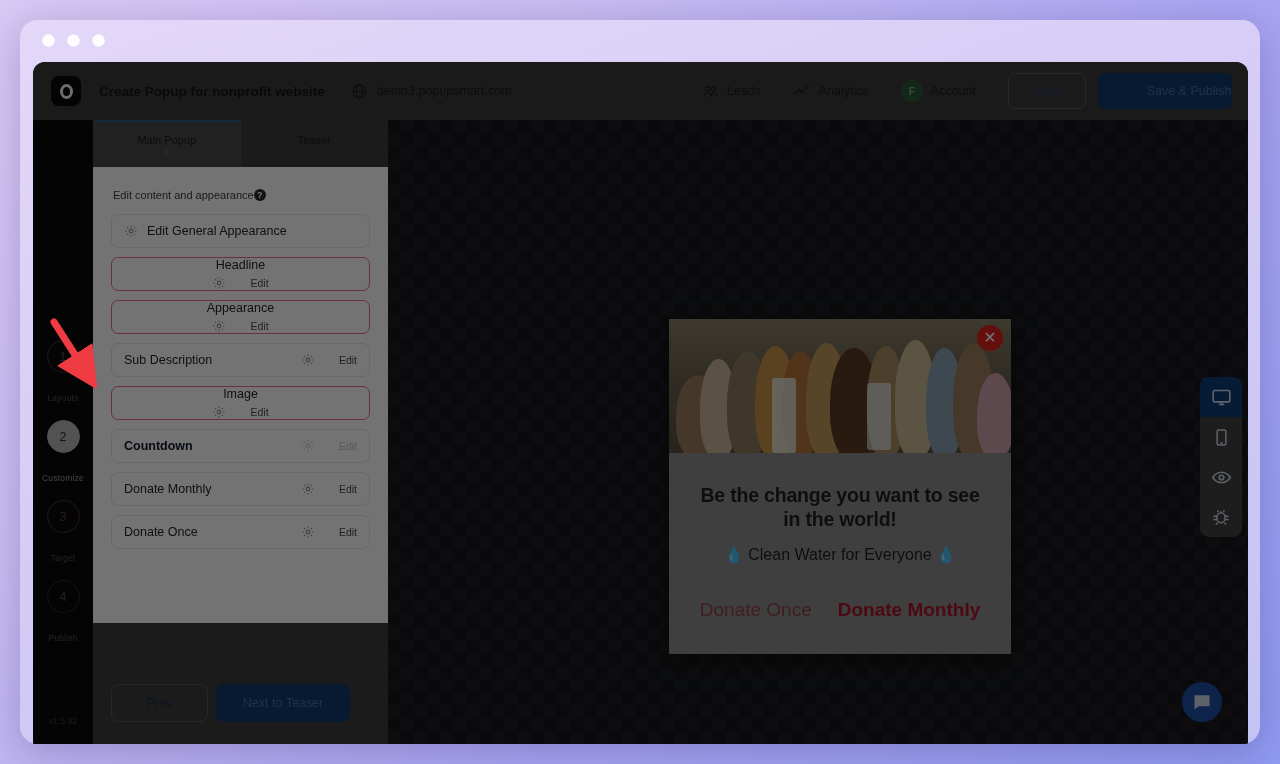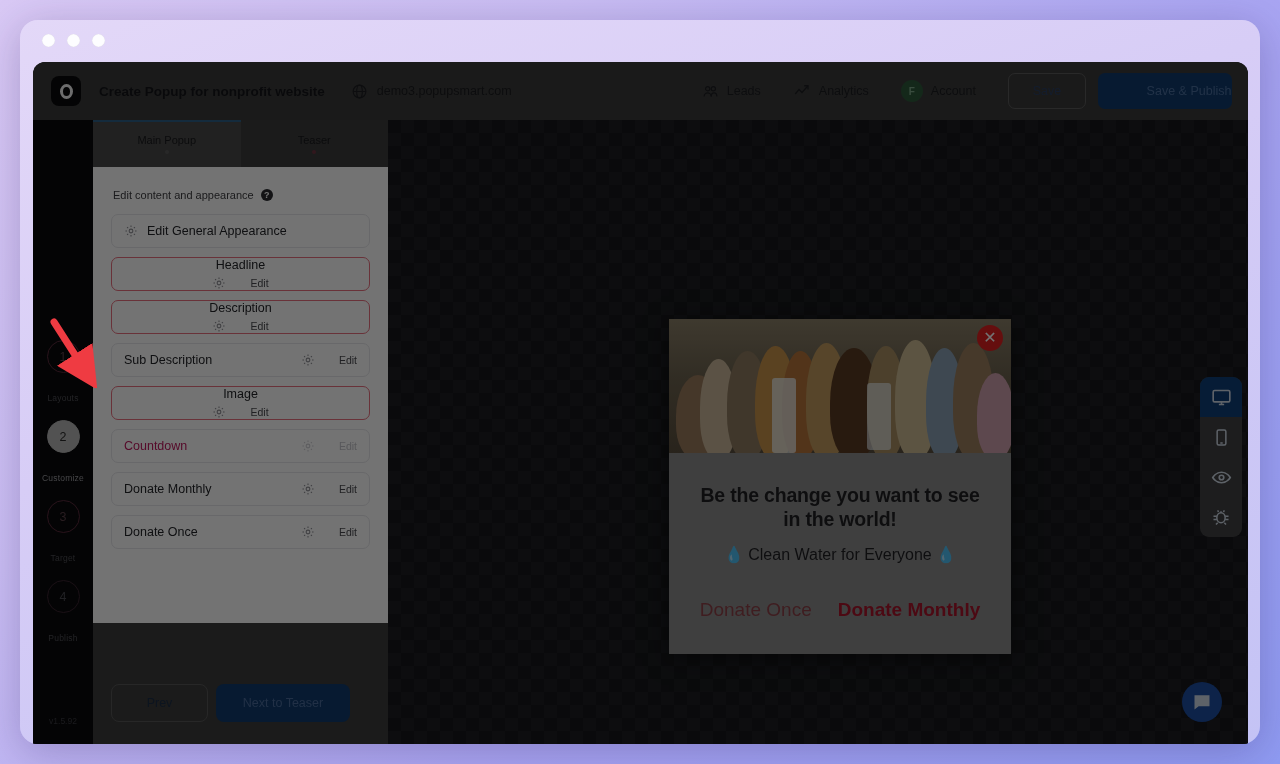--- a/index.html
+++ b/index.html
@@ -138,36 +138,36 @@
   .ptab.teaser .dot-ind { background: #6e3340; }
 
   #panel-card {
     margin: 0 0 0 0;
     background: #fff; flex: none;
     height: 456px;
     padding: 22px 18px 10px 18px;
     overflow: hidden;
   }
   #panel-head {
-    display: flex; align-items: center; gap: 7px;
+    display: flex; align-items: center; 
     font-size: 11px; color: #3d3d41; margin-bottom: 13px; padding-left: 2px;
   }
   .help-badge {
     width: 12px; height: 12px; border-radius: 50%;
     background: #2a2b30; color: #fff; font-size: 9px; font-weight: bold;
     display: flex; align-items: center; justify-content: center; line-height: 1;
   }
   .row {
     height: 34px; border-radius: 7px; border: 1px solid #e6e6ea;
     display: flex; align-items: center; justify-content: space-between;
     padding: 0 12px; margin-bottom: 9px; background: #fff; cursor: pointer;
   }
   .row.highlight { border: 1.5px solid #e8707f; flex-direction: column; }
   .row .rlabel { font-size: 12.5px; color: #232428; }
-  .row.disabled .rlabel { color: #be185d; }
+  .row.disabled .rlabel { color: #0f172a; font-weight: bold; }
   .row .redit {
     display: flex; align-items: center; gap: 24px;
     font-size: 10.5px; color: #4a4b50;
   }
   .row.disabled .redit { color: #c3c3c9; }
   .row.general { border-color: #e6e6ea; }
   .row.general .rlabel { font-weight: normal; font-size: 12.5px; }
   .gear { width: 14px; height: 14px; flex: none; }
 
   #panel-footer {
@@ -383,21 +383,21 @@
           <span class="redit">
             <svg class="gear" viewBox="0 0 24 24" fill="none" stroke="#8d8d93" stroke-width="1.8">
               <circle cx="12" cy="12" r="3.2"></circle>
                 <path d="M12 2.5v2.6M12 18.9v2.6M21.5 12h-2.6M5.1 12H2.5M18.7 5.3l-1.8 1.8M7.1 16.9l-1.8 1.8M18.7 18.7l-1.8-1.8M7.1 7.1L5.3 5.3"></path>
             </svg>
             <span>Edit</span>
           </span>
         </div>
 
         <div class="row highlight">
-          <span class="rlabel">Description</span>
+          <span class="rlabel">Appearance</span>
           <span class="redit">
             <svg class="gear" viewBox="0 0 24 24" fill="none" stroke="#8d8d93" stroke-width="1.8">
               <circle cx="12" cy="12" r="3.2"></circle>
                 <path d="M12 2.5v2.6M12 18.9v2.6M21.5 12h-2.6M5.1 12H2.5M18.7 5.3l-1.8 1.8M7.1 16.9l-1.8 1.8M18.7 18.7l-1.8-1.8M7.1 7.1L5.3 5.3"></path>
             </svg>
             <span>Edit</span>
           </span>
         </div>
 
         <div class="row">

